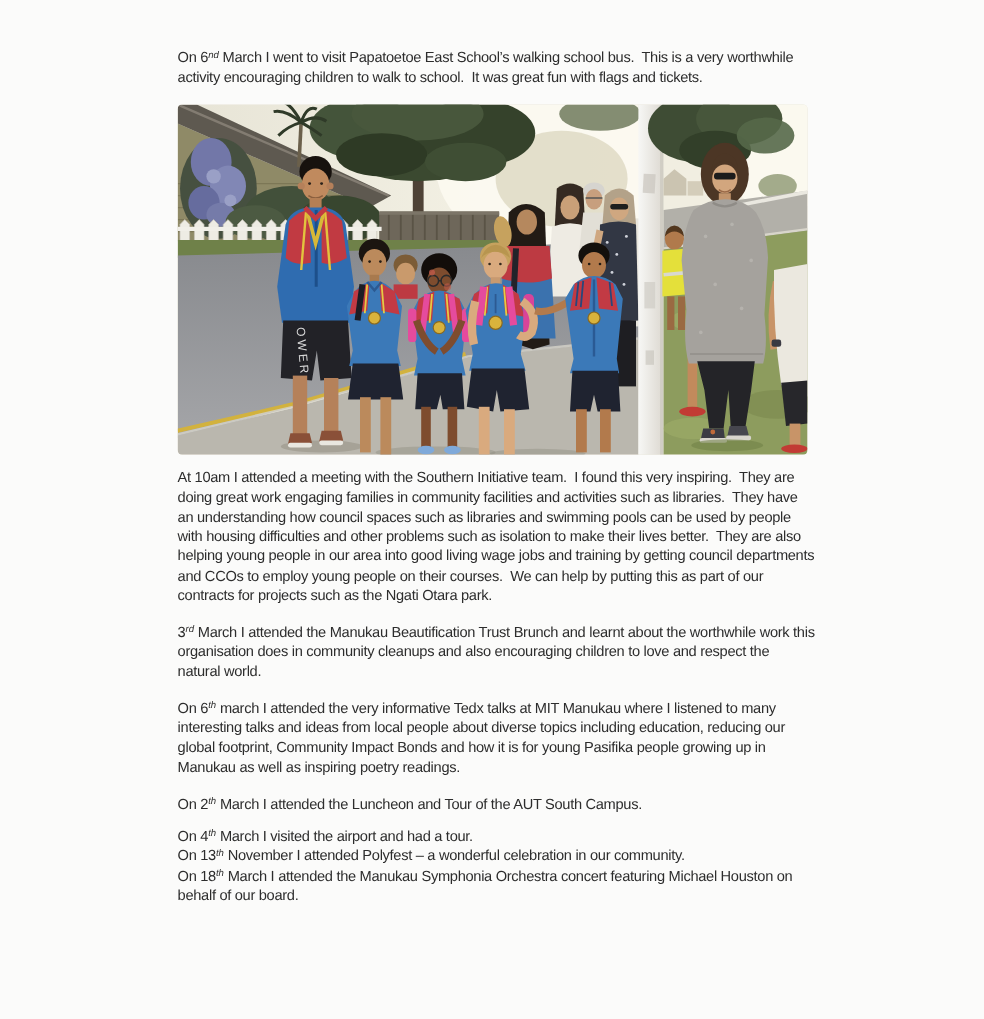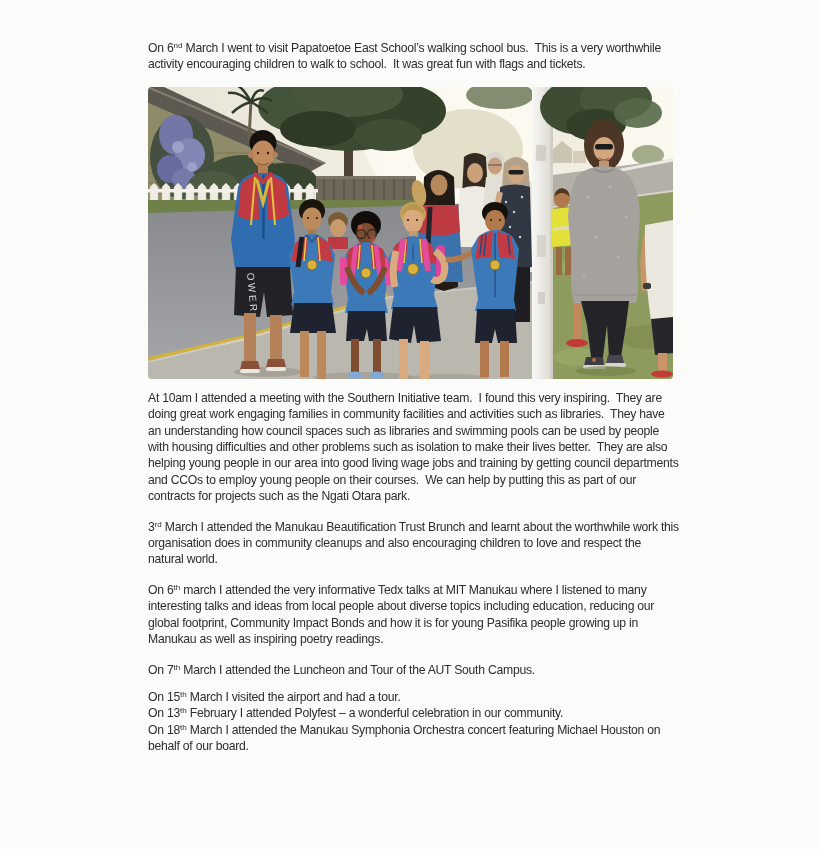--- a/index.html
+++ b/index.html
@@ -3,21 +3,21 @@
 <meta charset="utf-8">
 <style>
   html,body{margin:0;padding:0;}
   body{background:#fbfbfa;font-family:"Liberation Sans",sans-serif;}
   .page{position:relative;width:820px;height:849px;background:#fbfbfa;overflow:hidden;}
   .content{padding:40px 141px 0 148px;width:531px;}
   p{margin:0 0 14px 0;font-size:12.2px;line-height:16.4px;color:#2d2d2d;
     letter-spacing:-0.25px;white-space:pre-wrap;}
   p.tight{margin-bottom:0;}
   p.small-gap{margin-bottom:11px;}
-  sup{font-size:8px;line-height:0;vertical-align:4px;letter-spacing:0;}
+  sup{font-size:8px;line-height:0;vertical-align:4px;letter-spacing:0;font-style:italic;}
   figure.photo{margin:0 0 11px 0;width:525px;height:292px;border-radius:4px;
     overflow:hidden;background:#e9e6da;}
   figure.photo svg{display:block;}
 </style>
 </head>
 <body>
 
 <div class="page">
   <div class="content">
 
@@ -374,20 +374,20 @@
           <rect x="510" y="266" width="9" height="18" fill="#c89468"></rect>
           <ellipse cx="514" cy="287" rx="11" ry="3.5" fill="#c23b34"></ellipse>
         </g>
       </svg>
     </figure>
 
     <div>
         <p><span>At 10am I attended a meeting with the Southern Initiative team.  I found this very inspiring.  They are doing great work engaging families in community facilities and activities such as libraries.  They have an understanding how council spaces such as libraries and swimming pools can be used by people with housing difficulties and other problems such as isolation to make their lives better.  They are also helping young people in our area into good living wage jobs and training by getting council departments and CCOs to employ young people on their courses.  We can help by putting this as part of our contracts for projects such as the Ngati Otara park.</span></p>
         <p><span>3</span><sup>rd</sup><span> March I attended the Manukau Beautification Trust Brunch and learnt about the worthwhile work this organisation does in community cleanups and also encouraging children to love and respect the natural world.</span></p>
         <p><span>On 6</span><sup>th</sup><span> march I attended the very informative Tedx talks at MIT Manukau where I listened to many interesting talks and ideas from local people about diverse topics including education, reducing our global footprint, Community Impact Bonds and how it is for young Pasifika people growing up in Manukau as well as inspiring poetry readings.</span></p>
-        <p class="small-gap"><span>On 7</span><sup>th</sup><span> March I attended the Luncheon and Tour of the AUT South Campus.</span></p>
-        <p class="tight"><span>On 15</span><sup>th</sup><span> March I visited the airport and had a tour.</span></p>
-        <p class="tight"><span>On 13</span><sup>th</sup><span> February I attended Polyfest – a wonderful celebration in our community.</span></p>
+        <p class="small-gap"><span>On 2</span><sup>th</sup><span> March I attended the Luncheon and Tour of the AUT South Campus.</span></p>
+        <p class="tight"><span>On 4</span><sup>th</sup><span> March I visited the airport and had a tour.</span></p>
+        <p class="tight"><span>On 13</span><sup>th</sup><span> November I attended Polyfest – a wonderful celebration in our community.</span></p>
         <p><span>On 18</span><sup>th</sup><span> March I attended the Manukau Symphonia Orchestra concert featuring Michael Houston on behalf of our board.</span></p>
       </div>
 
   </div>
 </div>
 
 </body></html>

